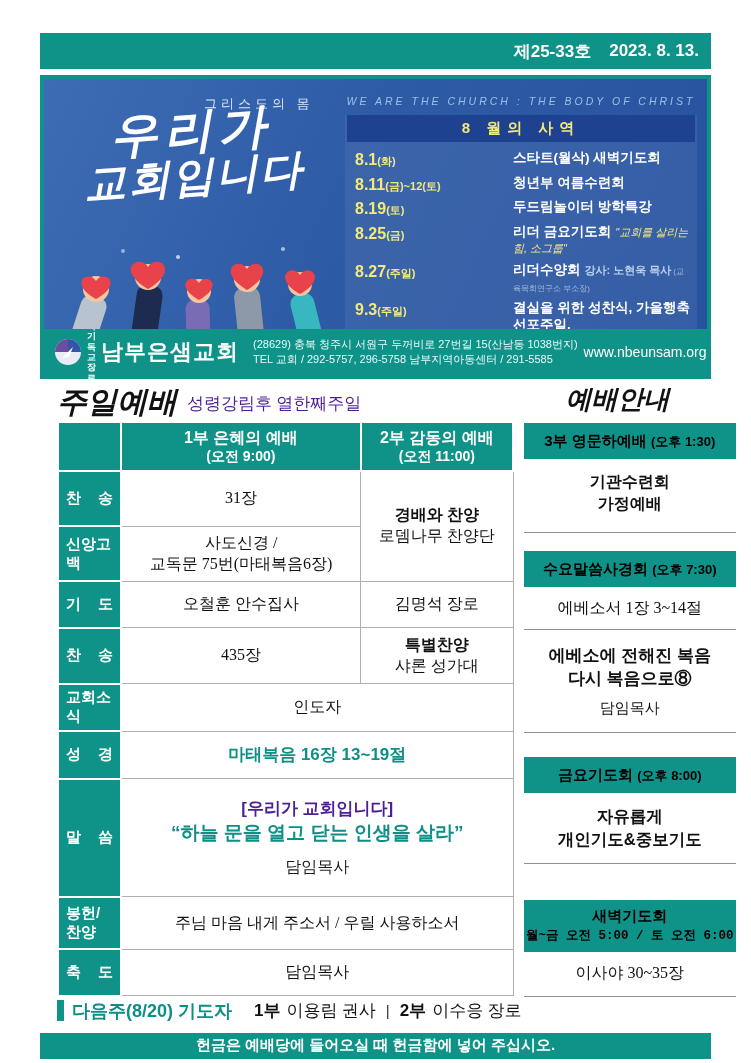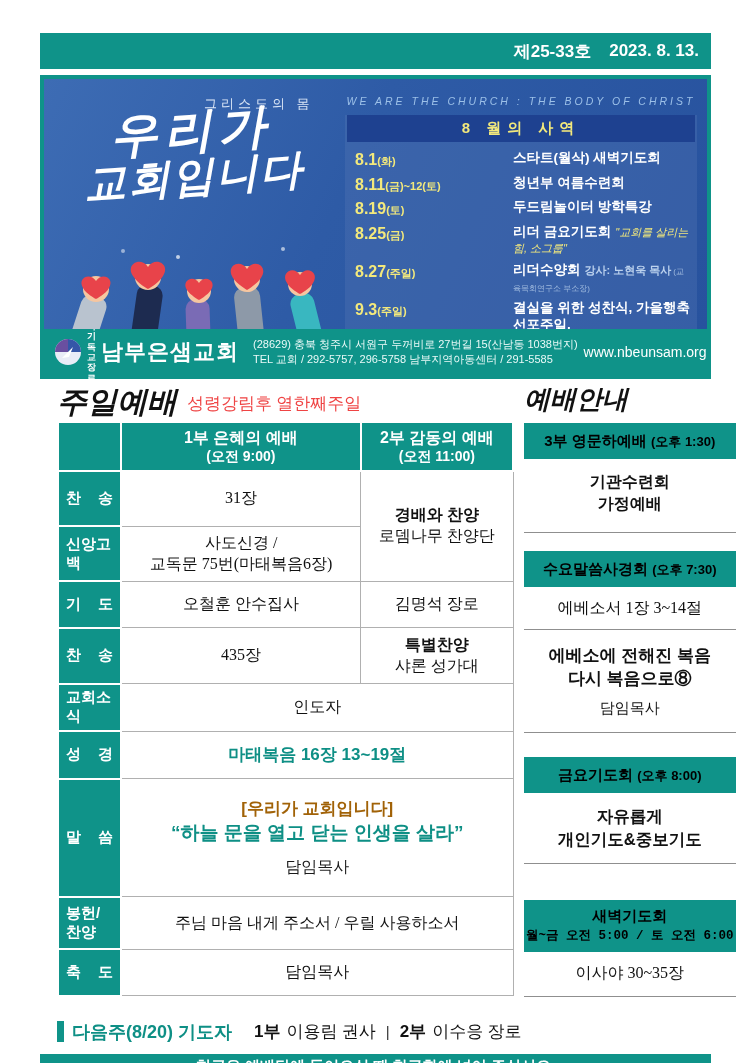--- a/index.html
+++ b/index.html
@@ -73,60 +73,60 @@
   .addr { font-size:11px; line-height:1.35; color:#eafaf8; flex:1 1 auto; white-space:nowrap; }
   .website { font-size:14px; color:#ffffff; margin-left:6px; }
 
   
   .section-row { display:flex; margin-top:8px; padding-left:17px; }
   .sunday-head { flex:0 0 467px; display:flex; align-items:flex-end; gap:10px; }
   .callig-black {
     font-family:"Liberation Serif", serif; font-style:italic; font-weight:bold;
     font-size:30px; color:#111; line-height:1;
   }
-  .sunday-sub { font-size:17px; color:#ef4444; padding-bottom:2px; font-family:"Liberation Serif", serif; }
-  .guide-head { flex:1; text-align:left; }
+  .sunday-sub { font-size:17px; color:#4c1d95; padding-bottom:2px; font-family:"Liberation Serif", serif; }
+  .guide-head { flex:1; text-align:center; }
   .guide-head .callig-black { font-size:26px; }
 
   
   .main { display:flex; margin-top:4px; padding-left:17px; gap:10px; }
   .wtable { flex:0 0 457px; border-collapse:collapse; }
   .wtable td { border:1px solid #b0b0b0; text-align:center; vertical-align:middle; }
   .wtable td.lbl, .wtable td.hd, .wtable td.corner {
     background:#0f9389; color:#fff; border:2px solid #ffffff; font-weight:bold;
   }
   .wtable td.lbl {
     width:63px; font-size:15px; padding:0 7px; text-align:justify; text-align-last:justify;
   }
   .wtable td.hd { font-size:16px; line-height:1.25; height:46px; }
   .wtable td.hd .sub { font-size:14px; font-weight:bold; }
   .serif { font-family:"Liberation Serif", serif; font-size:16px; color:#111; }
   .boldline { font-weight:bold; font-size:16px; color:#111; }
   .tealbold { color:#0e8f85; font-weight:bold; font-size:17px; }
   .r1 { height:53px; } .r2 { height:52px; } .r3 { height:44px; } .r4 { height:53px; }
   .r5 { height:45px; } .r6 { height:45px; } .r7 { height:112px; } .r8 { height:50px; } .r9 { height:44px; }
-  .sermon-series { color:#a16207; font-weight:bold; font-size:17px; line-height:1.4; }
+  .sermon-series { color:#4c1d95; font-weight:bold; font-size:17px; line-height:1.4; }
   .sermon-title { color:#0e8f85; font-weight:bold; font-size:19px; line-height:1.3; }
   .sermon-preacher { font-family:"Liberation Serif", serif; font-size:16px; margin-top:12px; }
 
   
   .sidebar { flex:1; }
   .sb-head {
     background:#0f9389; color:#000000; text-align:center; font-weight:bold;
     font-size:15px; padding:8px 2px; line-height:1.3; white-space:nowrap;
   }
   .sb-head .tm { font-size:13px; }
   .sb-head .line2 { font-size:12.5px; }
   .sb-body { text-align:center; }
   .sb-bold { font-weight:bold; font-size:16px; line-height:1.4; color:#111; }
   .sb-serif { font-family:"Liberation Serif", serif; font-size:16px; color:#111; }
   .sb-hr { height:1px; background:#8f8f8f; }
 
   
-  .nextweek { display:flex; align-items:center; margin-top:23px; padding-left:17px; }
+  .nextweek { display:flex; align-items:center; margin-top:2px; padding-left:17px; }
   .nw-bar { width:7px; height:21px; background:#0f9389; margin-right:8px; }
   .nw-title { color:#0e8f85; font-weight:bold; font-size:18px; margin-right:22px; }
   .nw-part { font-weight:bold; font-size:17px; color:#111; }
   .nw-name { font-family:"Liberation Serif", serif; font-size:17px; color:#111; margin:0 10px 0 6px; }
   .nw-sep { font-size:15px; color:#333; margin-right:10px; }
   .footer {
     margin-top:10px; height:26px; background:#0f9389; color:#fff;
     display:flex; align-items:center; justify-content:center;
     font-size:15px; font-weight:bold;
   }

